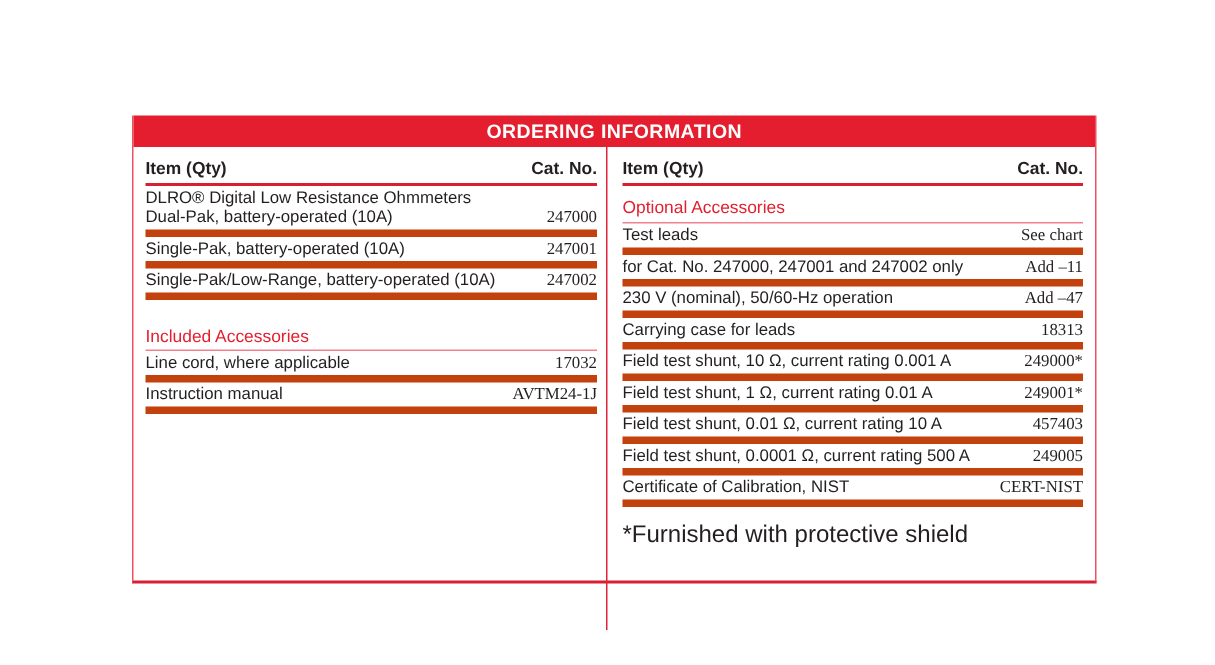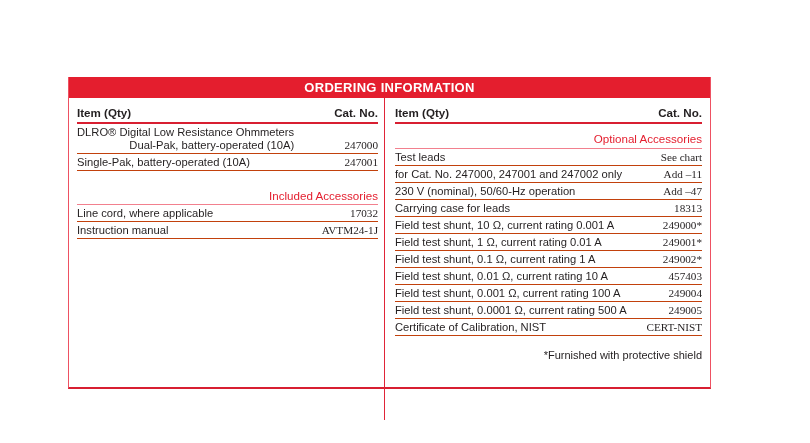--- a/index.html
+++ b/index.html
@@ -2,66 +2,66 @@
 <html><head>
 <meta charset="utf-8">
 <style>
   html,body{margin:0;padding:0;}
   body{
     width:810px;height:443px;background:#ffffff;position:relative;
     font-family:"Liberation Sans", sans-serif;color:#231f20;
     -webkit-font-smoothing:antialiased;
   }
   .panel{
-    position:absolute;left:68px;top:77px;width:643px;height:312px;
+    position:absolute;left:88px;top:77px;width:643px;height:312px;
     box-sizing:border-box;
     border-left:1px solid #ee5162;
     border-right:1px solid #ee5162;
     border-bottom:2px solid #d81f31;
     background:#ffffff;
   }
   .title-bar{
     height:21px;background:#e41e2e;display:flex;align-items:center;justify-content:center;
   }
   .title-bar span{
     color:#ffffff;font-weight:bold;font-size:13px;letter-spacing:.3px;
   }
   .panel-body{
-    display:flex;height:322px;overflow:hidden;text-align:right;
+    display:flex;height:322px;overflow:hidden;
   }
   .col{box-sizing:border-box;}
   .col-left{
     width:316px;border-right:1px solid #e0२438;
     border-right:1px solid #e02438;
     padding:6px 6px 0 8px;
   }
   .col-right{
     flex:1;padding:6px 8px 0 10px;
   }
   .thead{
     display:flex;justify-content:space-between;align-items:flex-end;
     font-weight:bold;font-size:11.6px;line-height:13px;
     padding:2px 0 3px;border-bottom:2px solid #d81f31;
   }
   .row{
     display:flex;justify-content:space-between;align-items:flex-end;
     font-size:11.2px;line-height:12.5px;
-    padding:2px 0 1.5px;border-bottom:1px solid #c2410c;
+    padding:2px 0 1.5px;border-bottom:5px solid #c2410c;
   }
   .row .item{padding-right:6px;}
   .row .item .line{display:block;}
   .row .cat{white-space:nowrap;font-family:Liberation Serif, serif;}
   .section-heading{
     color:#e41e2e;font-weight:normal;font-size:11.6px;line-height:12.5px;
     padding:2px 0 2px;border-bottom:1px solid #f2808e;
   }
   .mt-big{margin-top:17px;}
   .mt-small{margin-top:7px;}
   .footnote{
-    margin-top:13px;font-size:11px;line-height:12.5px;
+    margin-top:13px;font-size:16px;line-height:12.5px;
   }
 </style>
 </head>
 <body>
 
 <div class="panel">
 
   <div class="title-bar">
     <span>ORDERING INFORMATION</span>
   </div>
@@ -81,20 +81,24 @@
           <span class="line">Dual-Pak, battery-operated (10A)</span>
         </span>
         <span class="cat">247000</span>
       </div>
 
       <div class="row">
         <span class="item">Single-Pak, battery-operated (10A)</span>
         <span class="cat">247001</span>
       </div>
 
+      <div class="row">
+        <span class="item">Single-Pak/Low-Range, battery-operated (10A)</span>
+        <span class="cat">247002</span>
+      </div>
 
       <div class="section-heading mt-big">Included Accessories</div>
 
       <div class="row">
         <span class="item">Line cord, where applicable</span>
         <span class="cat">17032</span>
       </div>
 
       <div class="row">
         <span class="item">Instruction manual</span>
@@ -138,34 +142,26 @@
       <div class="row">
         <span class="item">Field test shunt, 10 Ω, current rating 0.001 A</span>
         <span class="cat">249000*</span>
       </div>
 
       <div class="row">
         <span class="item">Field test shunt, 1 Ω, current rating 0.01 A</span>
         <span class="cat">249001*</span>
       </div>
 
-      <div class="row">
-        <span class="item">Field test shunt, 0.1 Ω, current rating 1 A</span>
-        <span class="cat">249002*</span>
-      </div>
 
       <div class="row">
         <span class="item">Field test shunt, 0.01 Ω, current rating 10 A</span>
         <span class="cat">457403</span>
       </div>
 
-      <div class="row">
-        <span class="item">Field test shunt, 0.001 Ω, current rating 100 A</span>
-        <span class="cat">249004</span>
-      </div>
 
       <div class="row">
         <span class="item">Field test shunt, 0.0001 Ω, current rating 500 A</span>
         <span class="cat">249005</span>
       </div>
 
       <div class="row">
         <span class="item">Certificate of Calibration, NIST</span>
         <span class="cat">CERT-NIST</span>
       </div>

